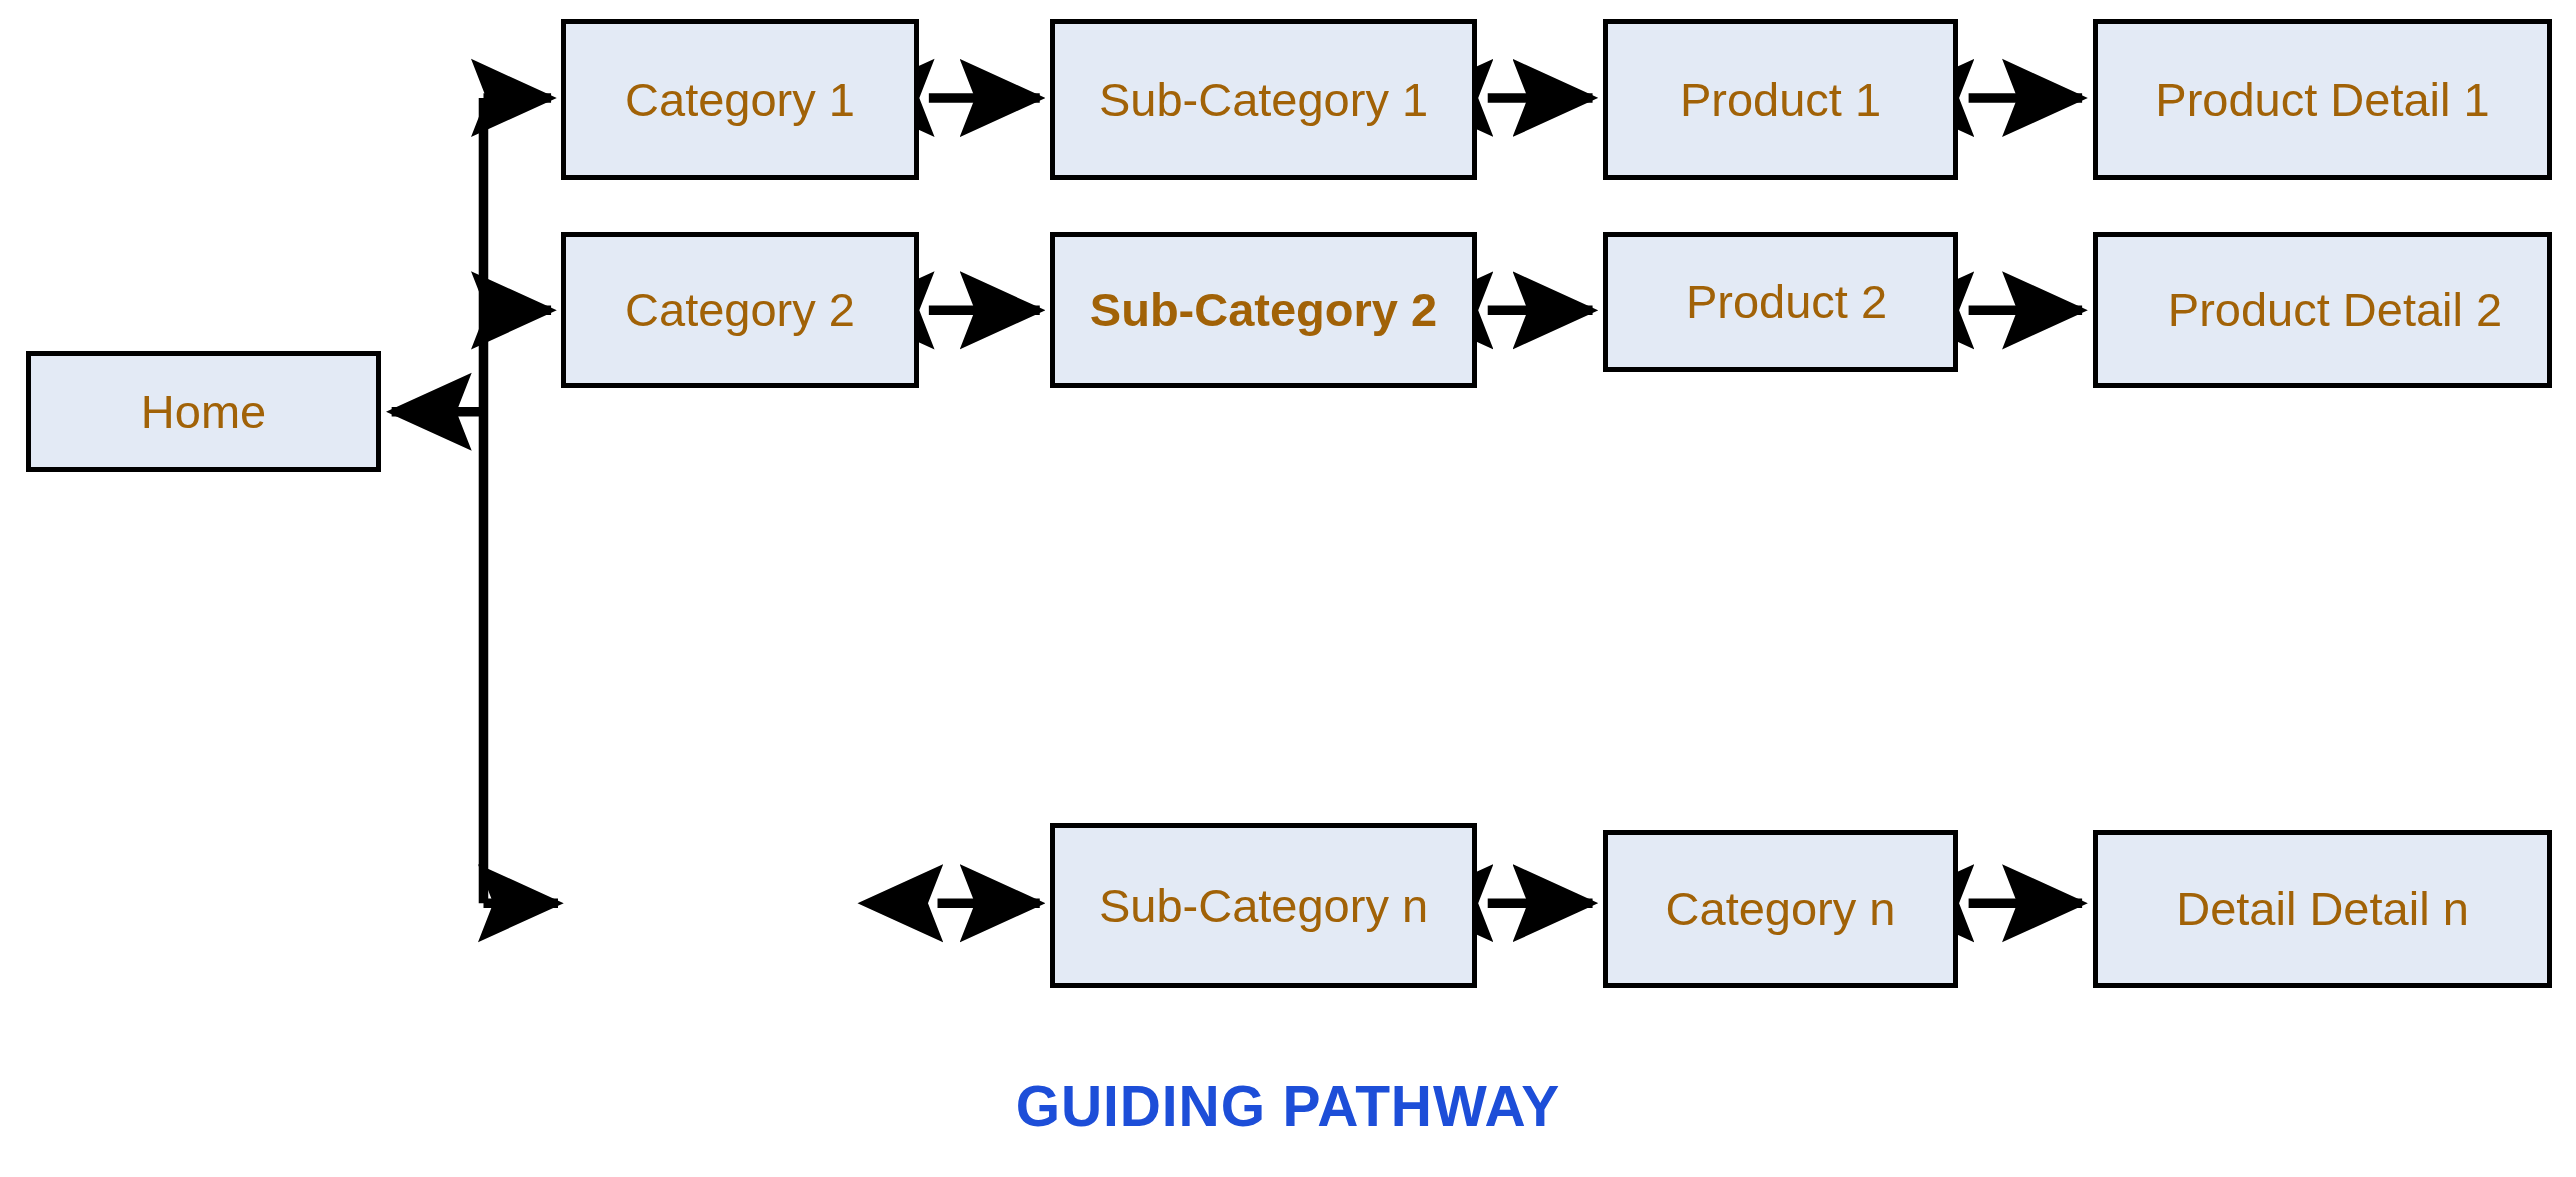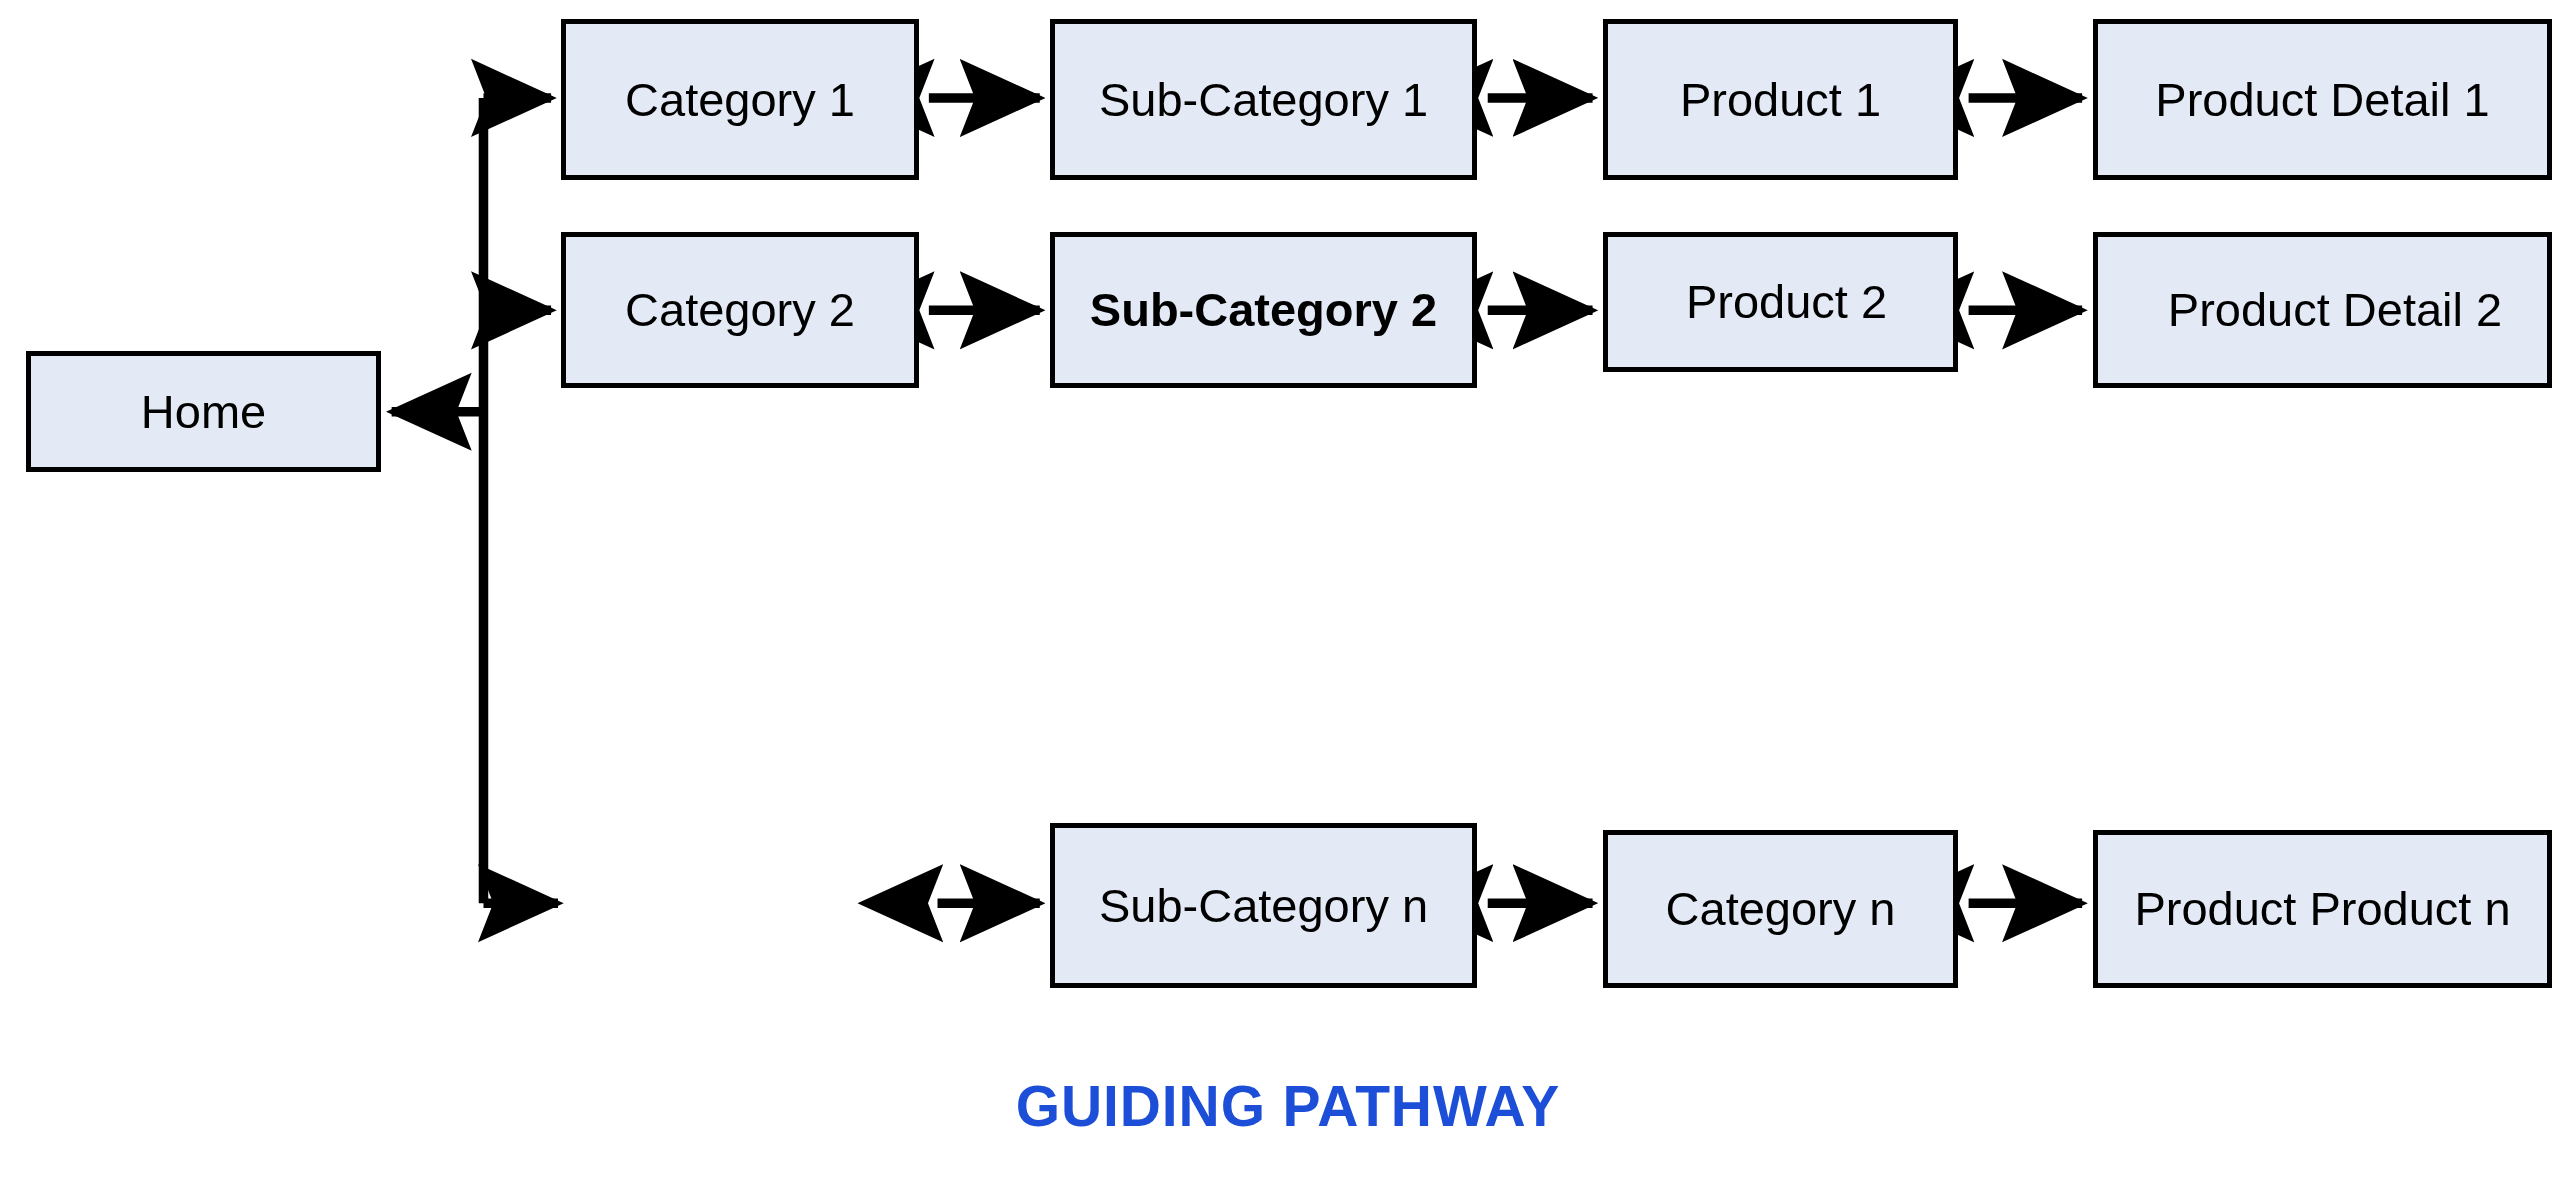--- a/index.html
+++ b/index.html
@@ -18,21 +18,21 @@
     overflow: hidden;
   }
   .node {
     position: absolute;
     box-sizing: border-box;
     background: #e3eaf5;
     border: 5.2px solid #000000;
     display: flex;
     align-items: center;
     justify-content: center;
-    color: #000000;
+    color: #a16207;
     font-size: 47px;
     line-height: 1.1;
     letter-spacing: 0px;
     white-space: nowrap;
     font-family: "Liberation Sans", sans-serif;
   }
   .node-label {
     display: block;
     text-align: center;
   }
@@ -123,19 +123,19 @@
     <span class="node-label">Product Detail 2</span>
   </div>
 
   <div class="node" style="left:1050px; top:823px; width:427px; height:165px;">
     <span class="node-label">Sub-Category n</span>
   </div>
   <div class="node" style="left:1603px; top:830px; width:355px; height:158px;">
     <span class="node-label">Category n</span>
   </div>
   <div class="node" style="left:2093px; top:830px; width:459px; height:158px;">
-    <span class="node-label">Product Product n</span>
+    <span class="node-label">Detail Detail n</span>
   </div>
 
   <div class="diagram-title" style="top:1073px;">GUIDING PATHWAY</div>
 
 </div>
 
 
 </body></html>

